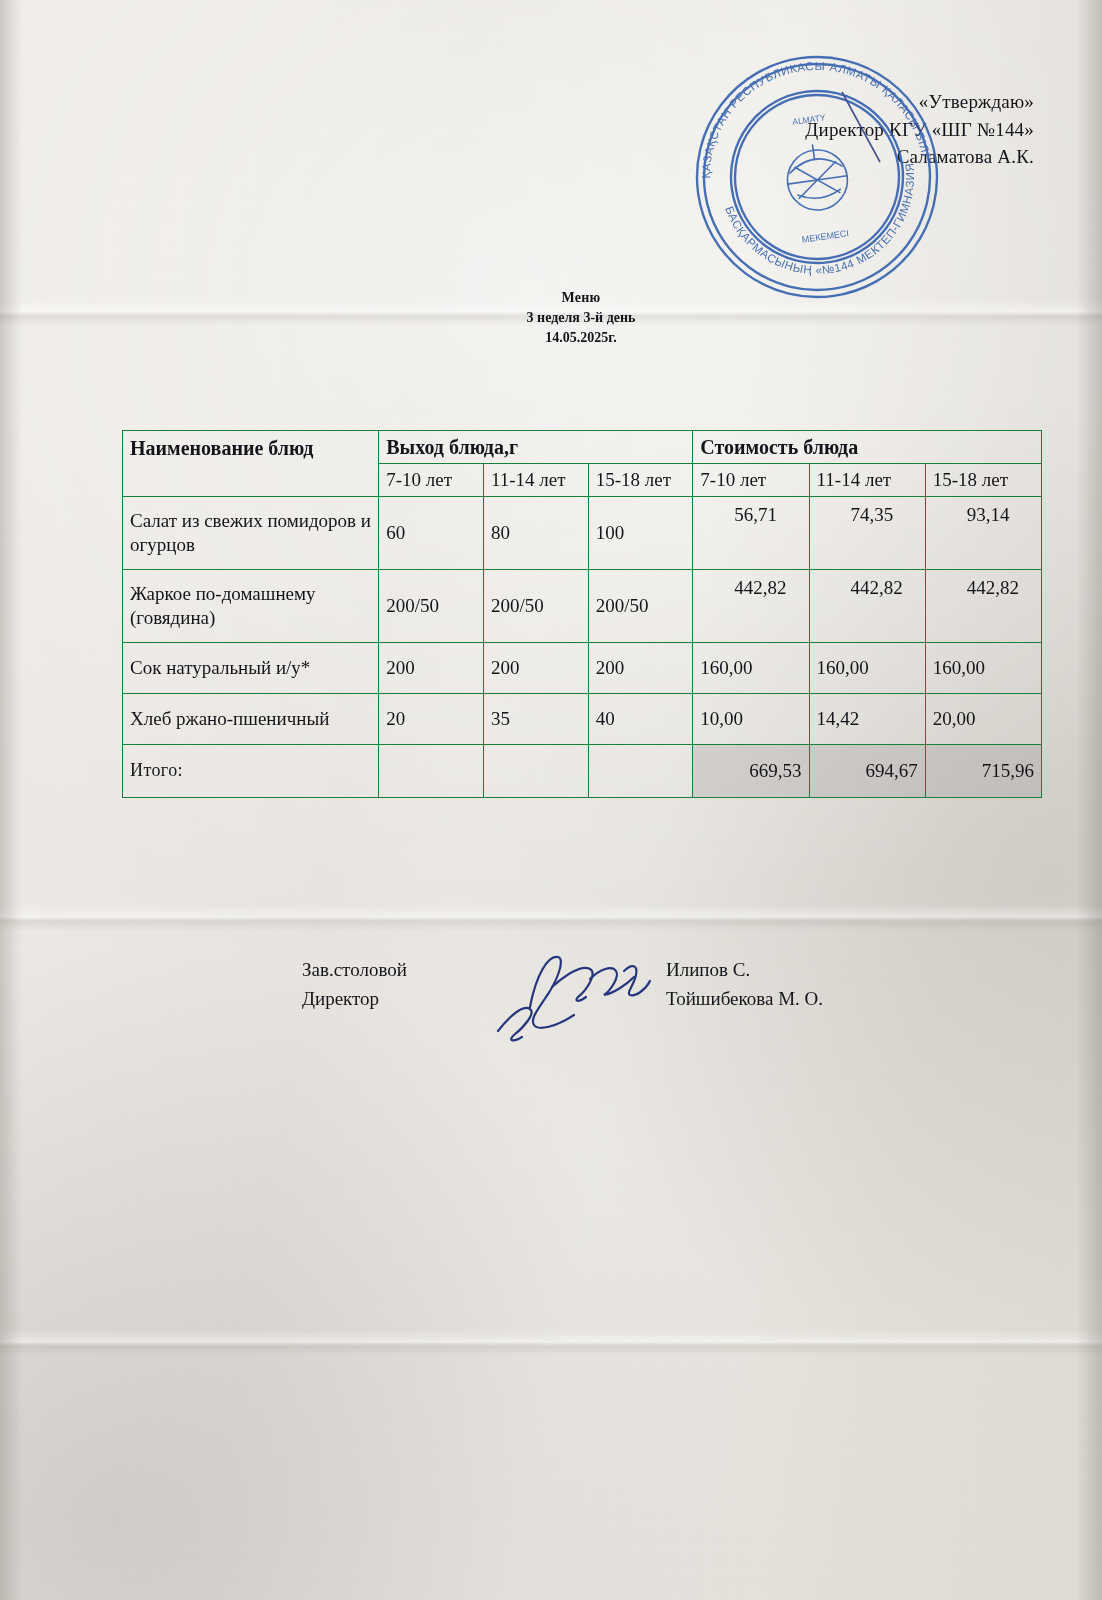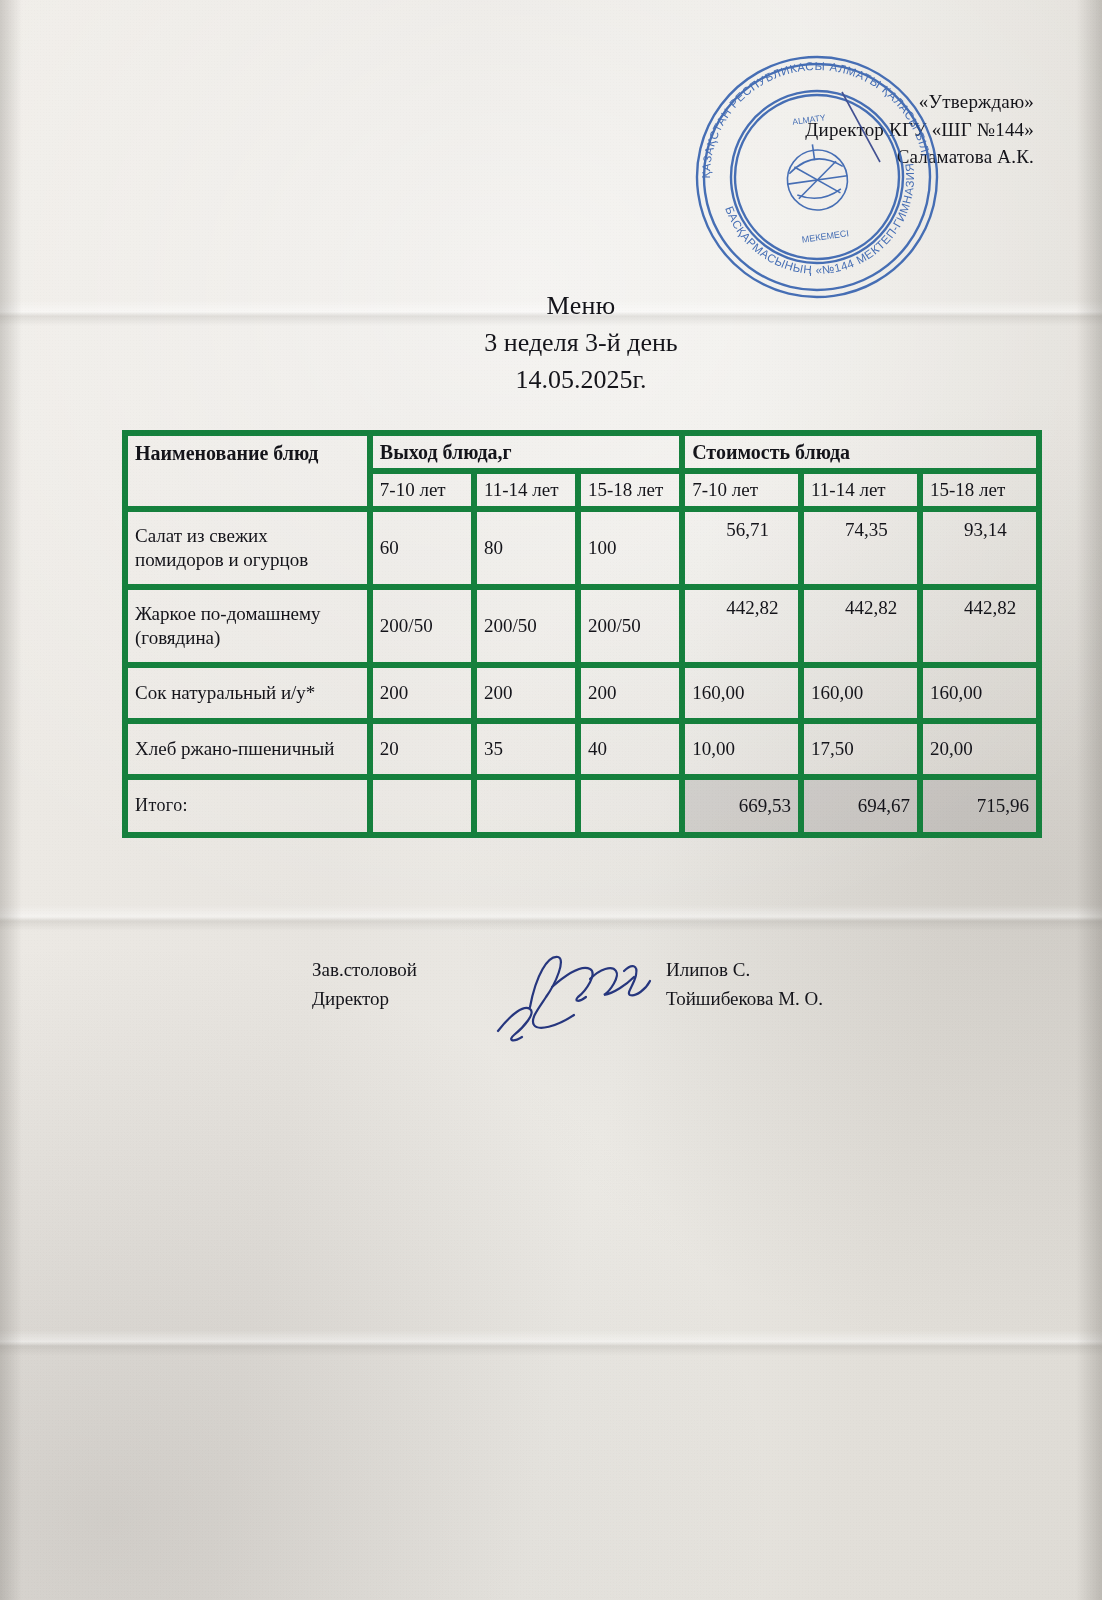--- a/index.html
+++ b/index.html
@@ -70,39 +70,39 @@
     z-index: 5;
     opacity: .88;
   }
 
   
   .title-block {
     position: absolute;
     top: 288px;
     left: 0; right: 0;
     text-align: center;
-    font-weight: normal;
-    font-size: 26px;
+    font-weight: bold;
+    font-size: 14px;
     line-height: 1.42;
     padding-left: 60px;
   }
   .title-block .l1 { letter-spacing: .3px; }
 
   
   .menu-table {
     position: absolute;
     left: 122px;
     top: 430px;
     width: 920px;
     border-collapse: collapse;
     font-size: 19px;
     background: transparent;
   }
   .menu-table td, .menu-table th {
-    border: 6px solid #15803d;
+    border: 1px solid #15803d;
     padding: 4px 7px;
     vertical-align: middle;
     text-align: left;
     font-weight: normal;
     line-height: 1.22;
   }
   .menu-table th {
     font-weight: bold;
     font-size: 20px;
   }
@@ -122,21 +122,20 @@
   }
   .total-row .shade { background: rgba(150,148,146,0.28); font-weight: normal; letter-spacing: 0; font-size: 19px; text-align: right; }
 
   
   .sign-left {
     position: absolute;
     left: 302px;
     top: 955px;
     font-size: 19px;
     line-height: 1.55;
-    margin-left: 10px;
   }
   .sign-right {
     position: absolute;
     left: 666px;
     top: 955px;
     font-size: 19px;
     line-height: 1.55;
   }
   .signature-mark {
     position: absolute;
@@ -257,21 +256,21 @@
         <td>160,00</td>
         <td>160,00</td>
       </tr>
 
       <tr class="row-short">
         <td>Хлеб ржано-пшеничный</td>
         <td>20</td>
         <td>35</td>
         <td>40</td>
         <td>10,00</td>
-        <td>17,50</td>
+        <td>14,42</td>
         <td>20,00</td>
       </tr>
 
       <tr class="total-row">
         <td>Итого:</td>
         <td></td>
         <td></td>
         <td></td>
         <td class="shade">669,53</td>
         <td class="shade">694,67</td>

